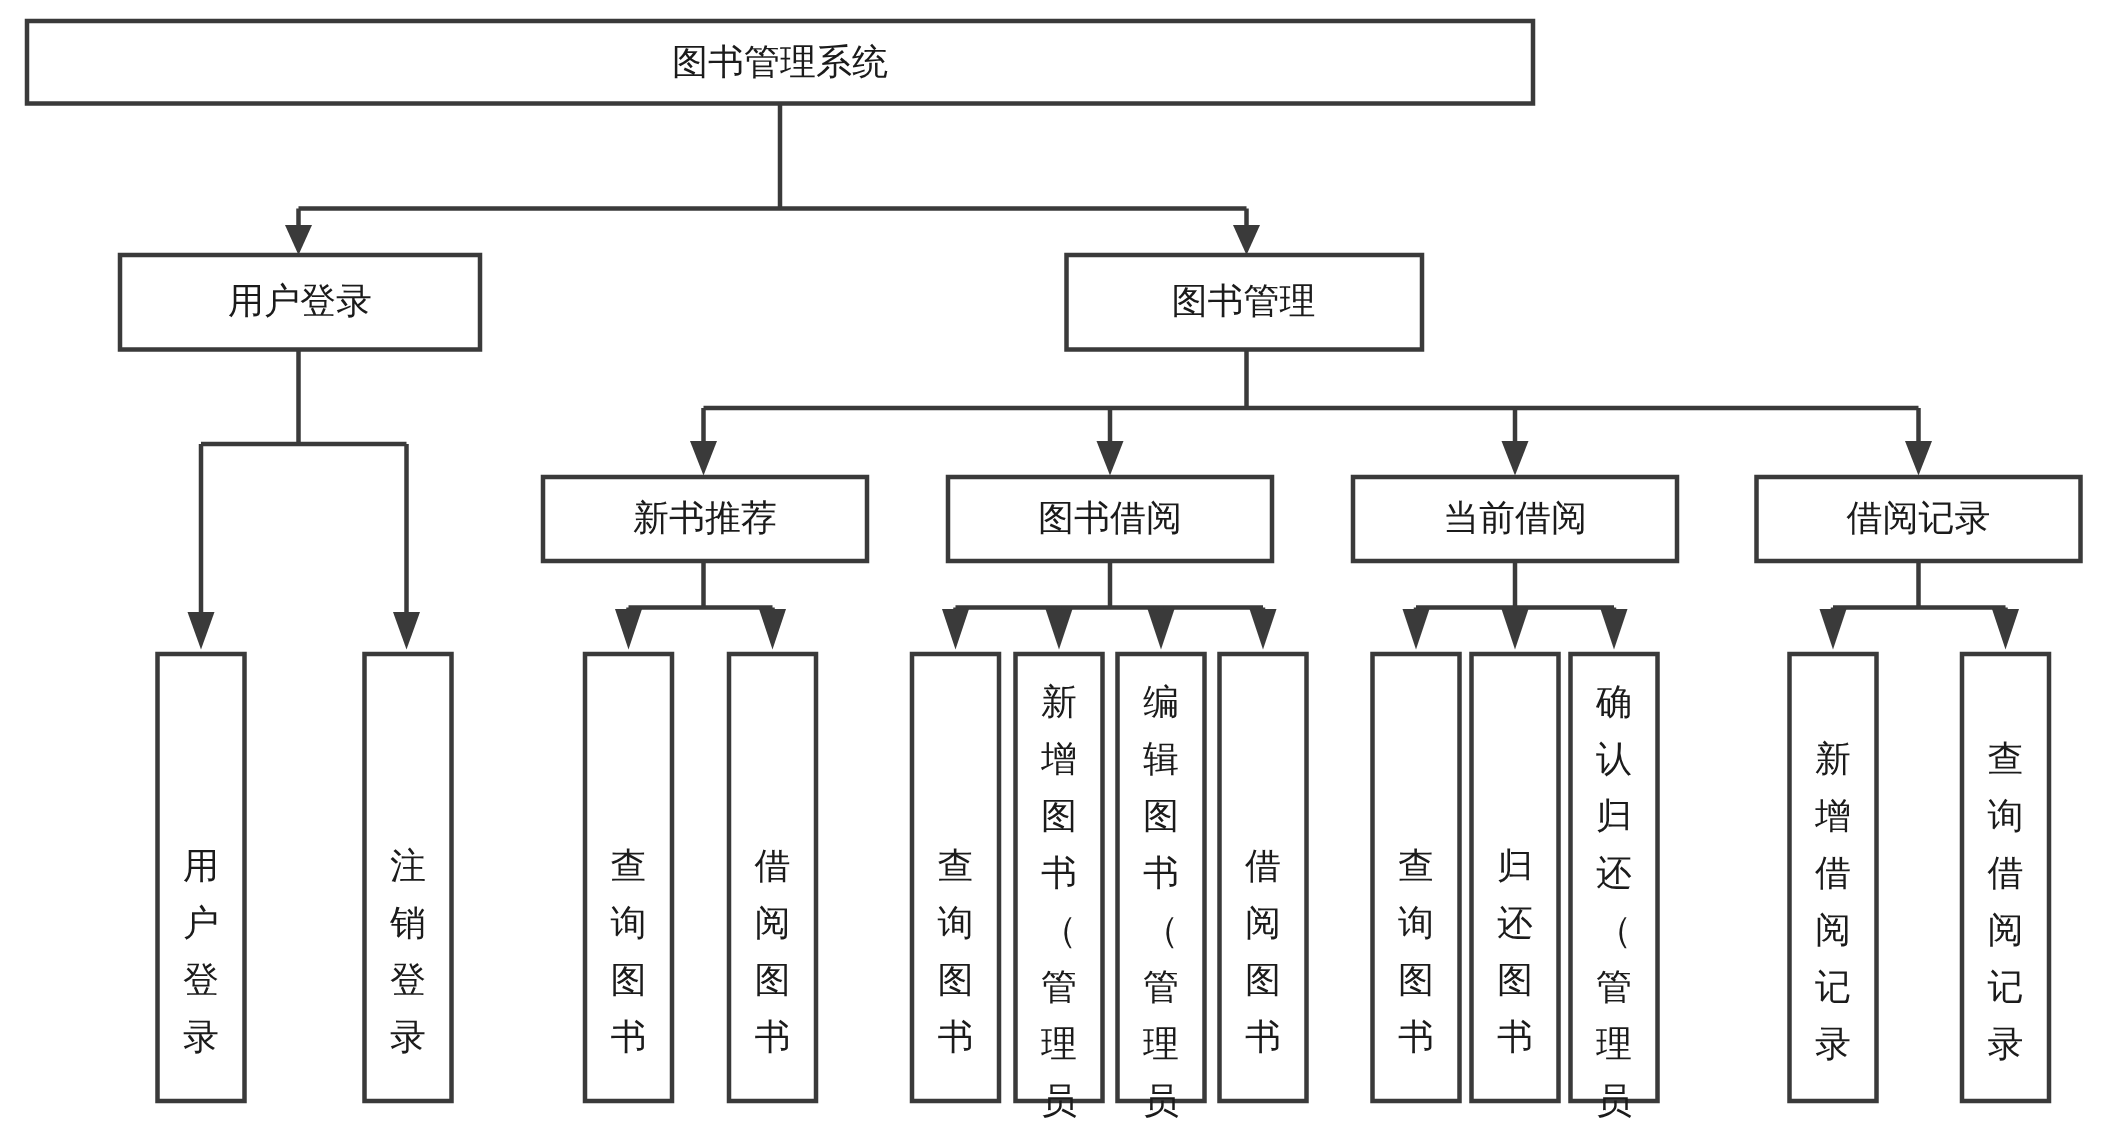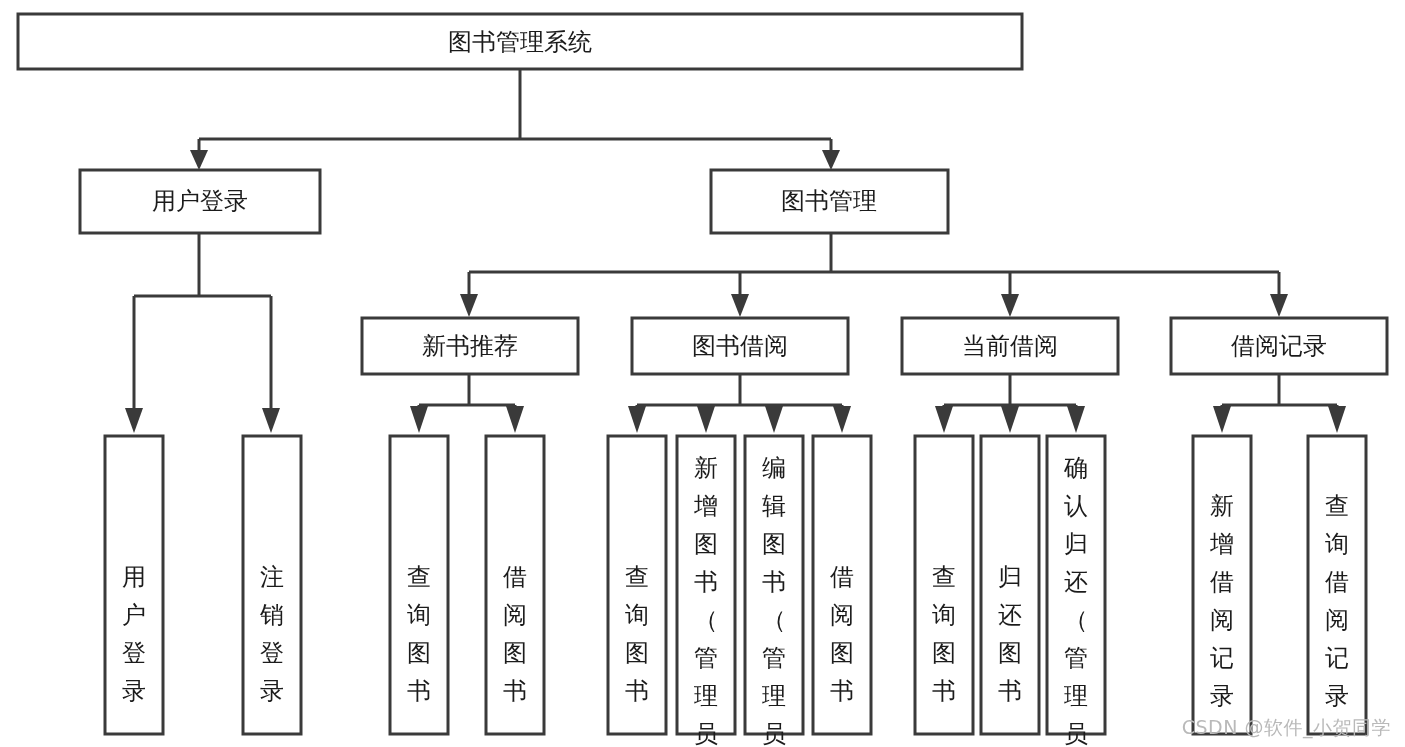--- a/index.html
+++ b/index.html
@@ -220,14 +220,13 @@
       <rect class="node-rect" x="1193" y="436" width="58" height="298"></rect>
       <text class="node-label-v" x="1222" y="514"><tspan x="1222" y="514">新</tspan><tspan x="1222" y="552">增</tspan><tspan x="1222" y="590">借</tspan><tspan x="1222" y="628">阅</tspan><tspan x="1222" y="666">记</tspan><tspan x="1222" y="704">录</tspan></text>
     </g>
     <g>
       <rect class="node-rect" x="1308" y="436" width="58" height="298"></rect>
       <text class="node-label-v" x="1337" y="514"><tspan x="1337" y="514">查</tspan><tspan x="1337" y="552">询</tspan><tspan x="1337" y="590">借</tspan><tspan x="1337" y="628">阅</tspan><tspan x="1337" y="666">记</tspan><tspan x="1337" y="704">录</tspan></text>
     </g>
 
   </svg>
 
-  <div class="watermark">CSDN @软件_小贺同学</div>
 </div>
 
 </body></html>

